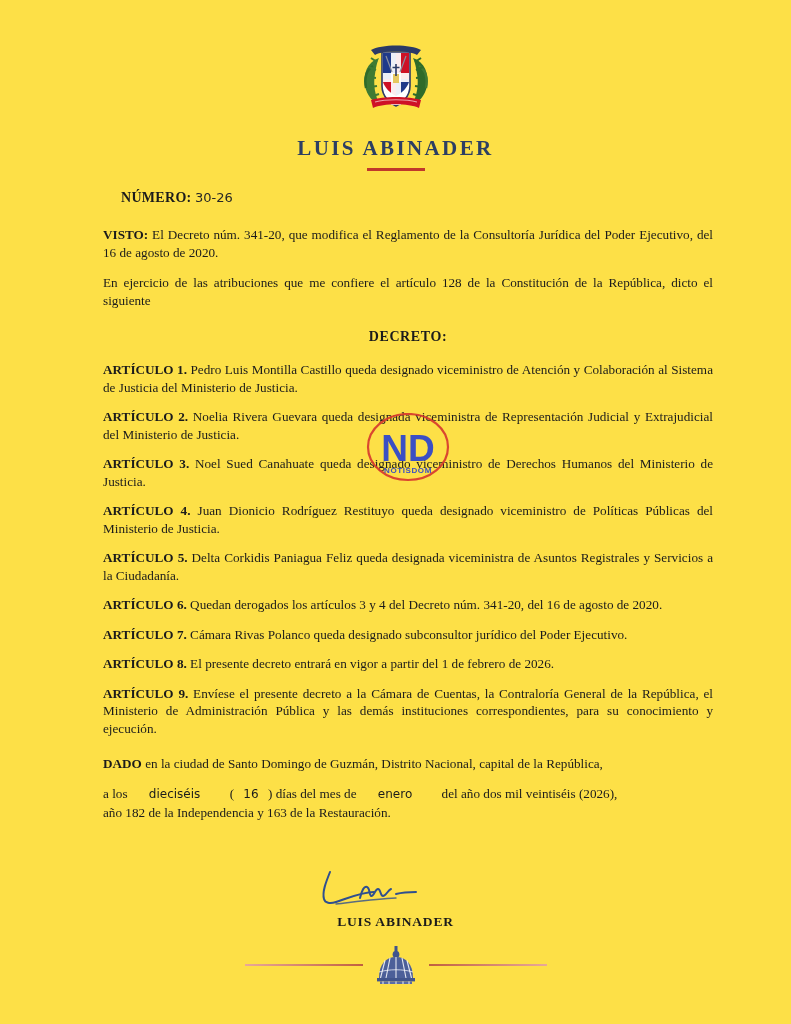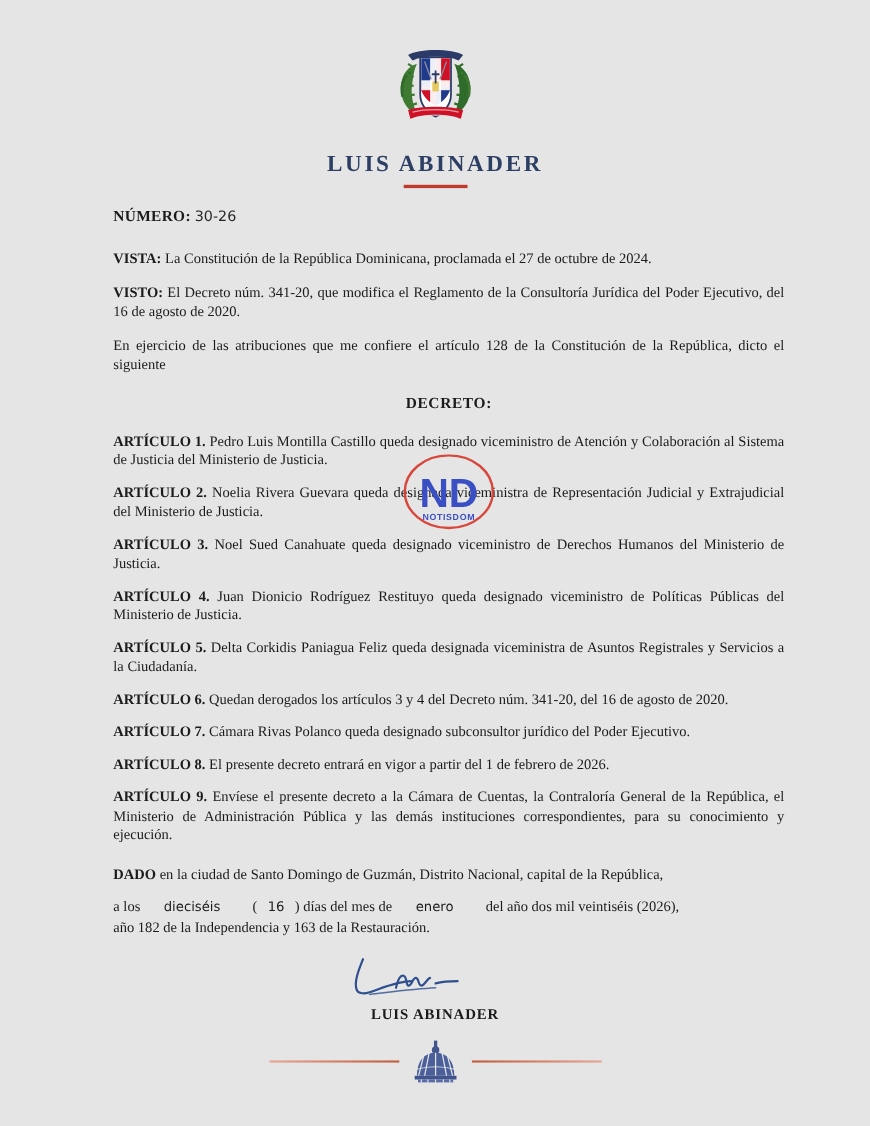--- a/index.html
+++ b/index.html
@@ -13,21 +13,21 @@
     height: 1024px;
     position: relative;
     overflow: hidden;
     font-family: "Liberation Serif", "DejaVu Serif", serif;
     color: #1b1b1b;
   }
 
   .page {
     position: absolute;
     inset: 0;
-    background: #e5e5e5;
+    background: #fde047;
   }
 
   
   .header {
     padding-top: 36px;
     text-align: center;
   }
   .coat-of-arms {
     width: 86px;
     height: 82px;
@@ -68,20 +68,21 @@
     font-size: 13.2px;
     line-height: 17.5px;
     text-align: justify;
     margin: 0 0 13px 0;
   }
   .line.tight { margin-bottom: 11px; }
   .lbl { font-weight: 700; }
   .numero-row {
     font-size: 14px;
     margin-bottom: 20px;
+    margin-left: 18px;
   }
   .numero-lbl {
     font-weight: 700;
     font-family: "Liberation Serif", "DejaVu Serif", serif;
     letter-spacing: 0.3px;
   }
   .filled {
     font-family: "DejaVu Sans", "Liberation Sans", sans-serif;
     font-size: 13px;
     color: #262626;
@@ -198,23 +199,20 @@
     <div class="name-rule"></div>
   </div>
 
   <div class="body-area">
 
     <div class="numero-row">
       <span class="numero-lbl">NÚMERO:</span>
       <span class="filled">30-26</span>
     </div>
 
-    <p class="line">
-      <span class="lbl">VISTA:</span><span> La Constitución de la República Dominicana, proclamada el 27 de octubre de 2024.</span>
-    </p>
 
 
     <p class="line">
       <span class="lbl">VISTO:</span><span> El Decreto núm. 341-20, que modifica el Reglamento de la Consultoría Jurídica del Poder Ejecutivo, del 16 de agosto de 2020.</span>
     </p>
 
     <p class="line">En ejercicio de las atribuciones que me confiere el artículo 128 de la Constitución de la República, dicto el siguiente</p>
 
     <div class="decreto-heading">DECRETO:</div>
 

